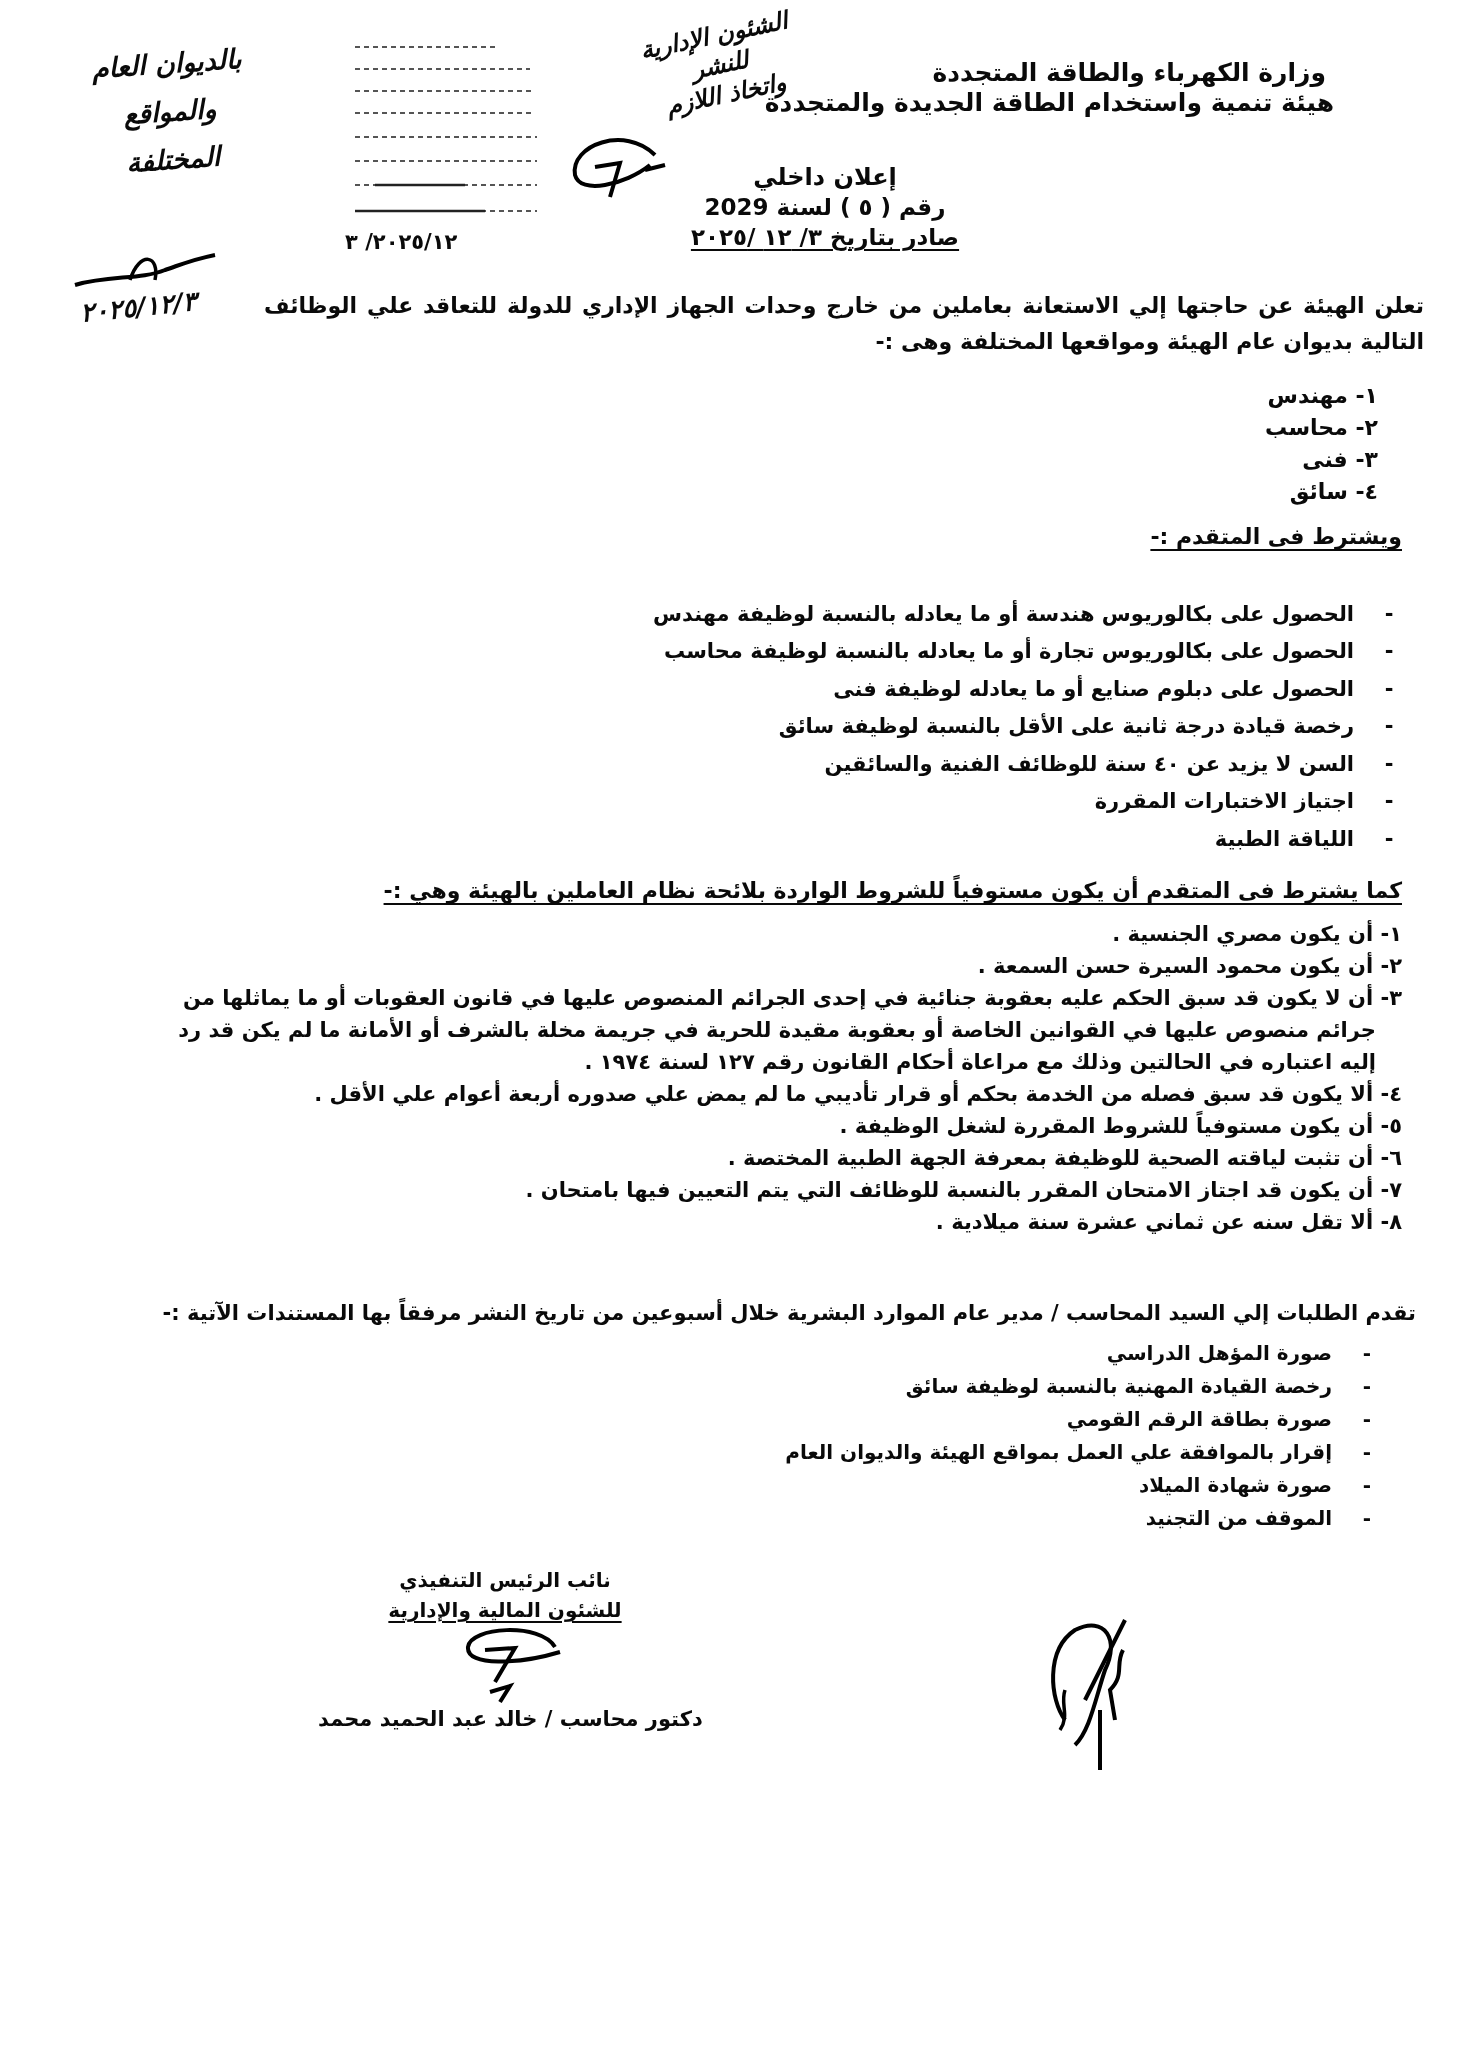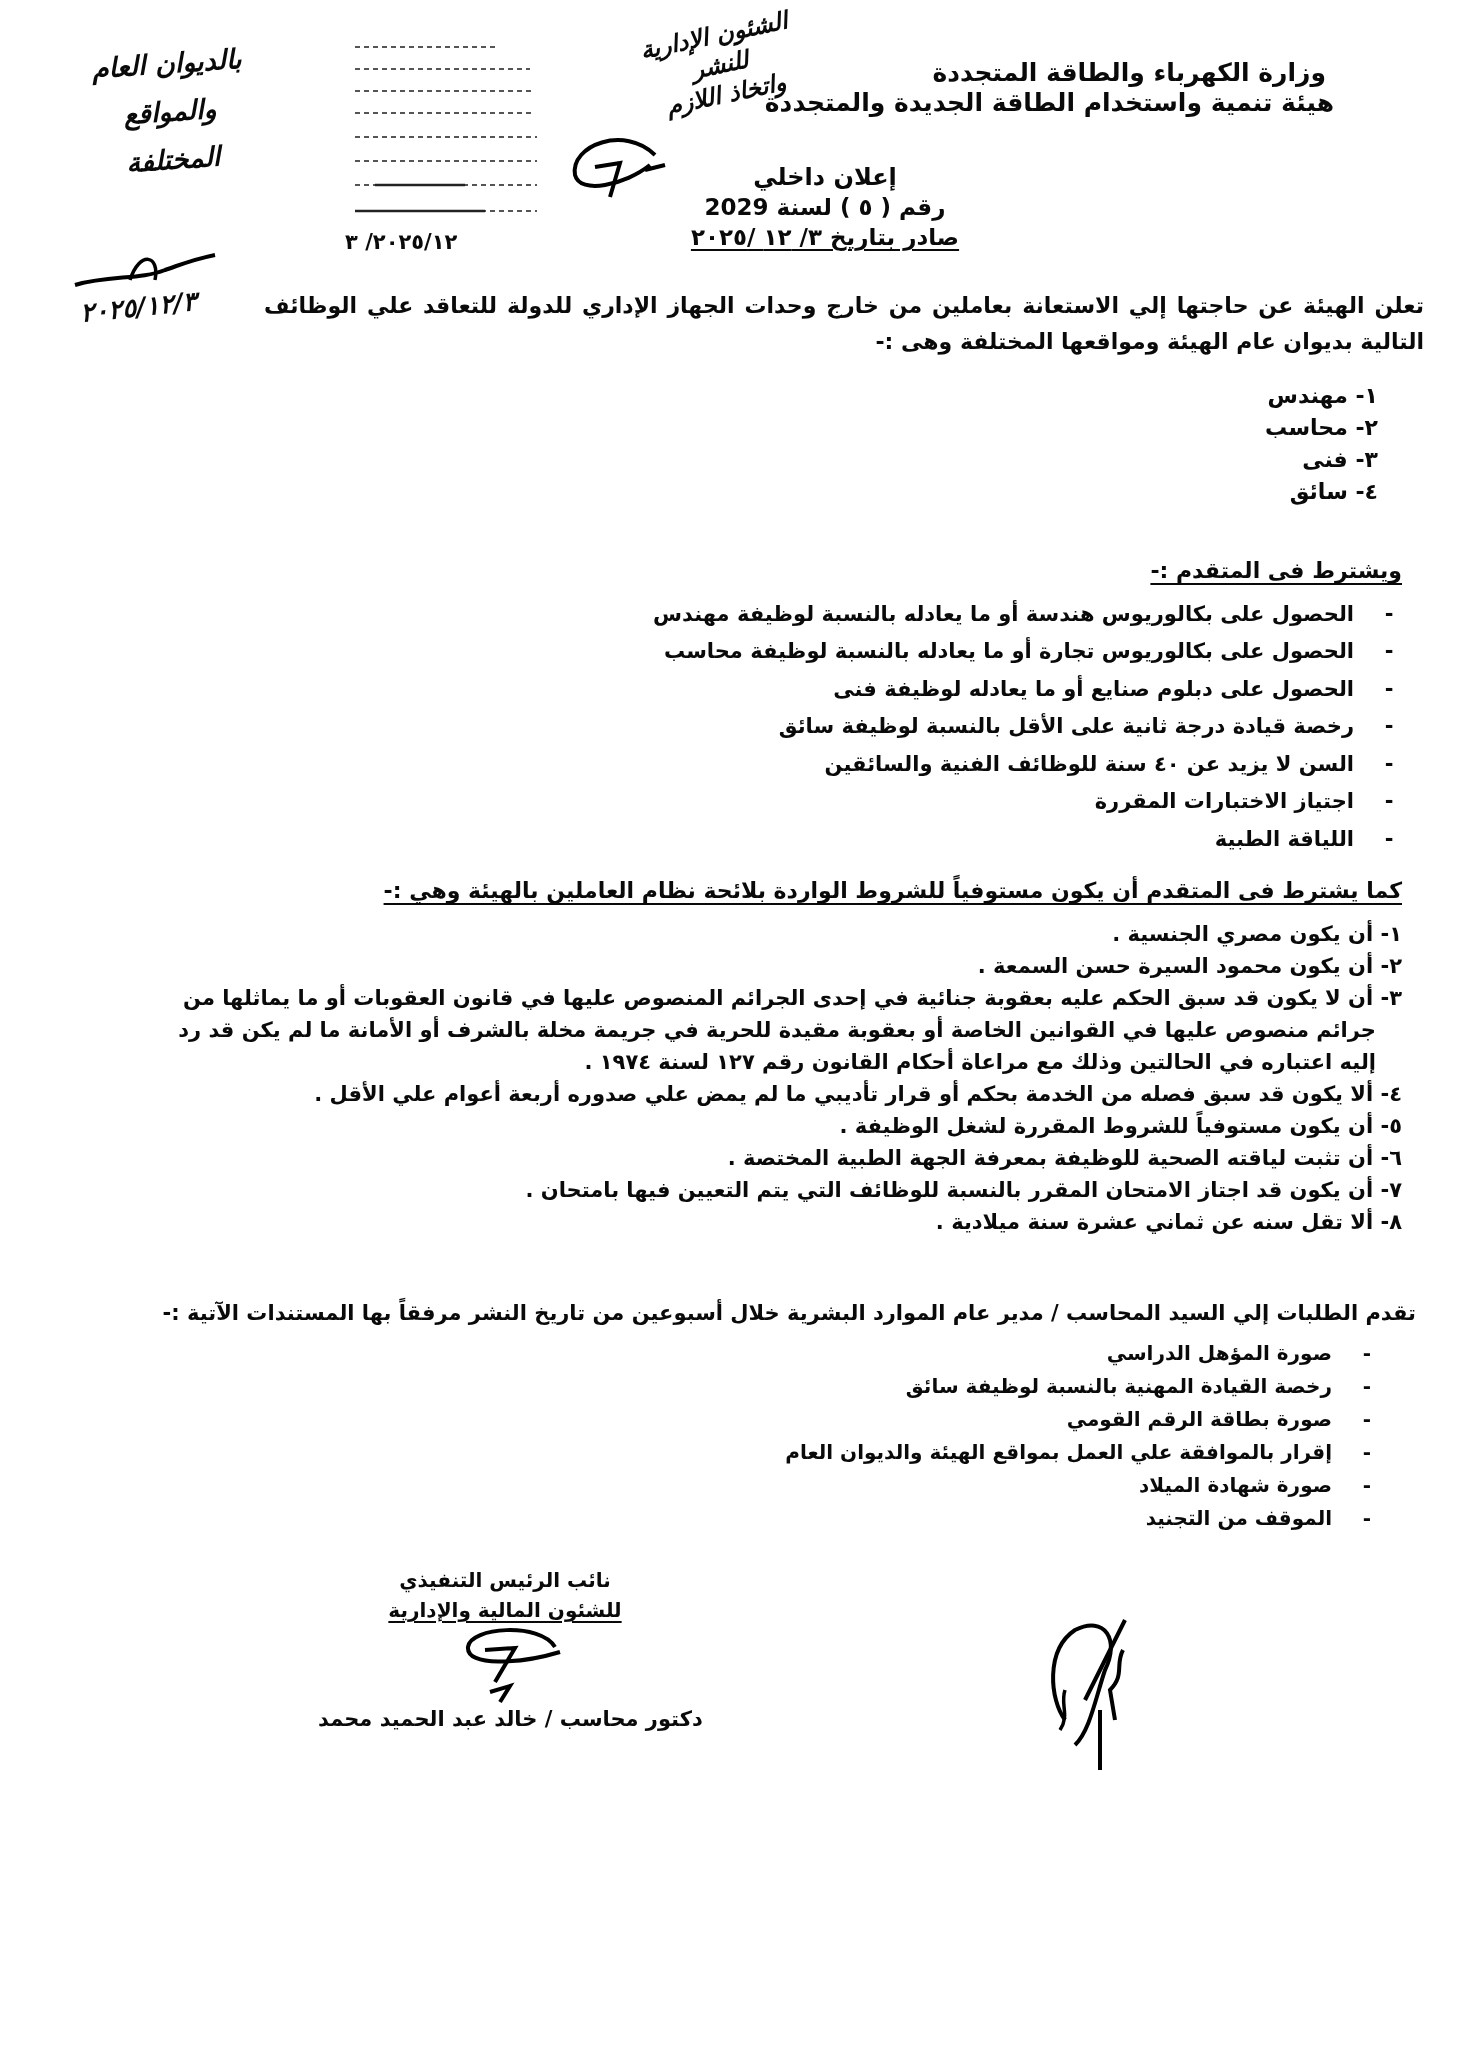--- a/index.html
+++ b/index.html
@@ -29,21 +29,21 @@
     
     .hand { font-family: "DejaVu Serif", serif; font-style: italic; font-weight: bold; direction: rtl; white-space: nowrap; }
 
     
     #intro { right: 50px; top: 288px; width: 1160px; font-size: 22px; line-height: 36px; font-weight: bold; text-align: justify; direction: rtl; }
 
     #jobs { right: 96px; top: 380px; width: 200px; font-size: 22px; font-weight: bold; direction: rtl; text-align: right; }
     #jobs .job { height: 32px; line-height: 32px; white-space: nowrap; }
 
     .heading-u { font-size: 22px; font-weight: bold; text-decoration: underline; text-decoration-thickness: 2px; text-underline-offset: 5px; white-space: nowrap; direction: rtl; }
-    #req-heading { right: 72px; top: 558px; }
+    #req-heading { right: 72px; top: 524px; }
 
     .dash-list { direction: rtl; font-weight: bold; font-size: 21px; }
     .dash-list .row { display: flex; align-items: center; white-space: nowrap; }
     .dash-list .dash { width: 70px; flex: 0 0 70px; text-align: center; }
     #req-list { right: 50px; top: 595px; width: 1000px; }
     #req-list .row { height: 37.5px; }
 
     #cond-heading { right: 72px; top: 878px; }
     #cond-list { right: 72px; top: 918px; width: 1320px; font-size: 21px; font-weight: bold; direction: rtl; }
     #cond-list .row { line-height: 32px; white-space: nowrap; text-align: right; }

